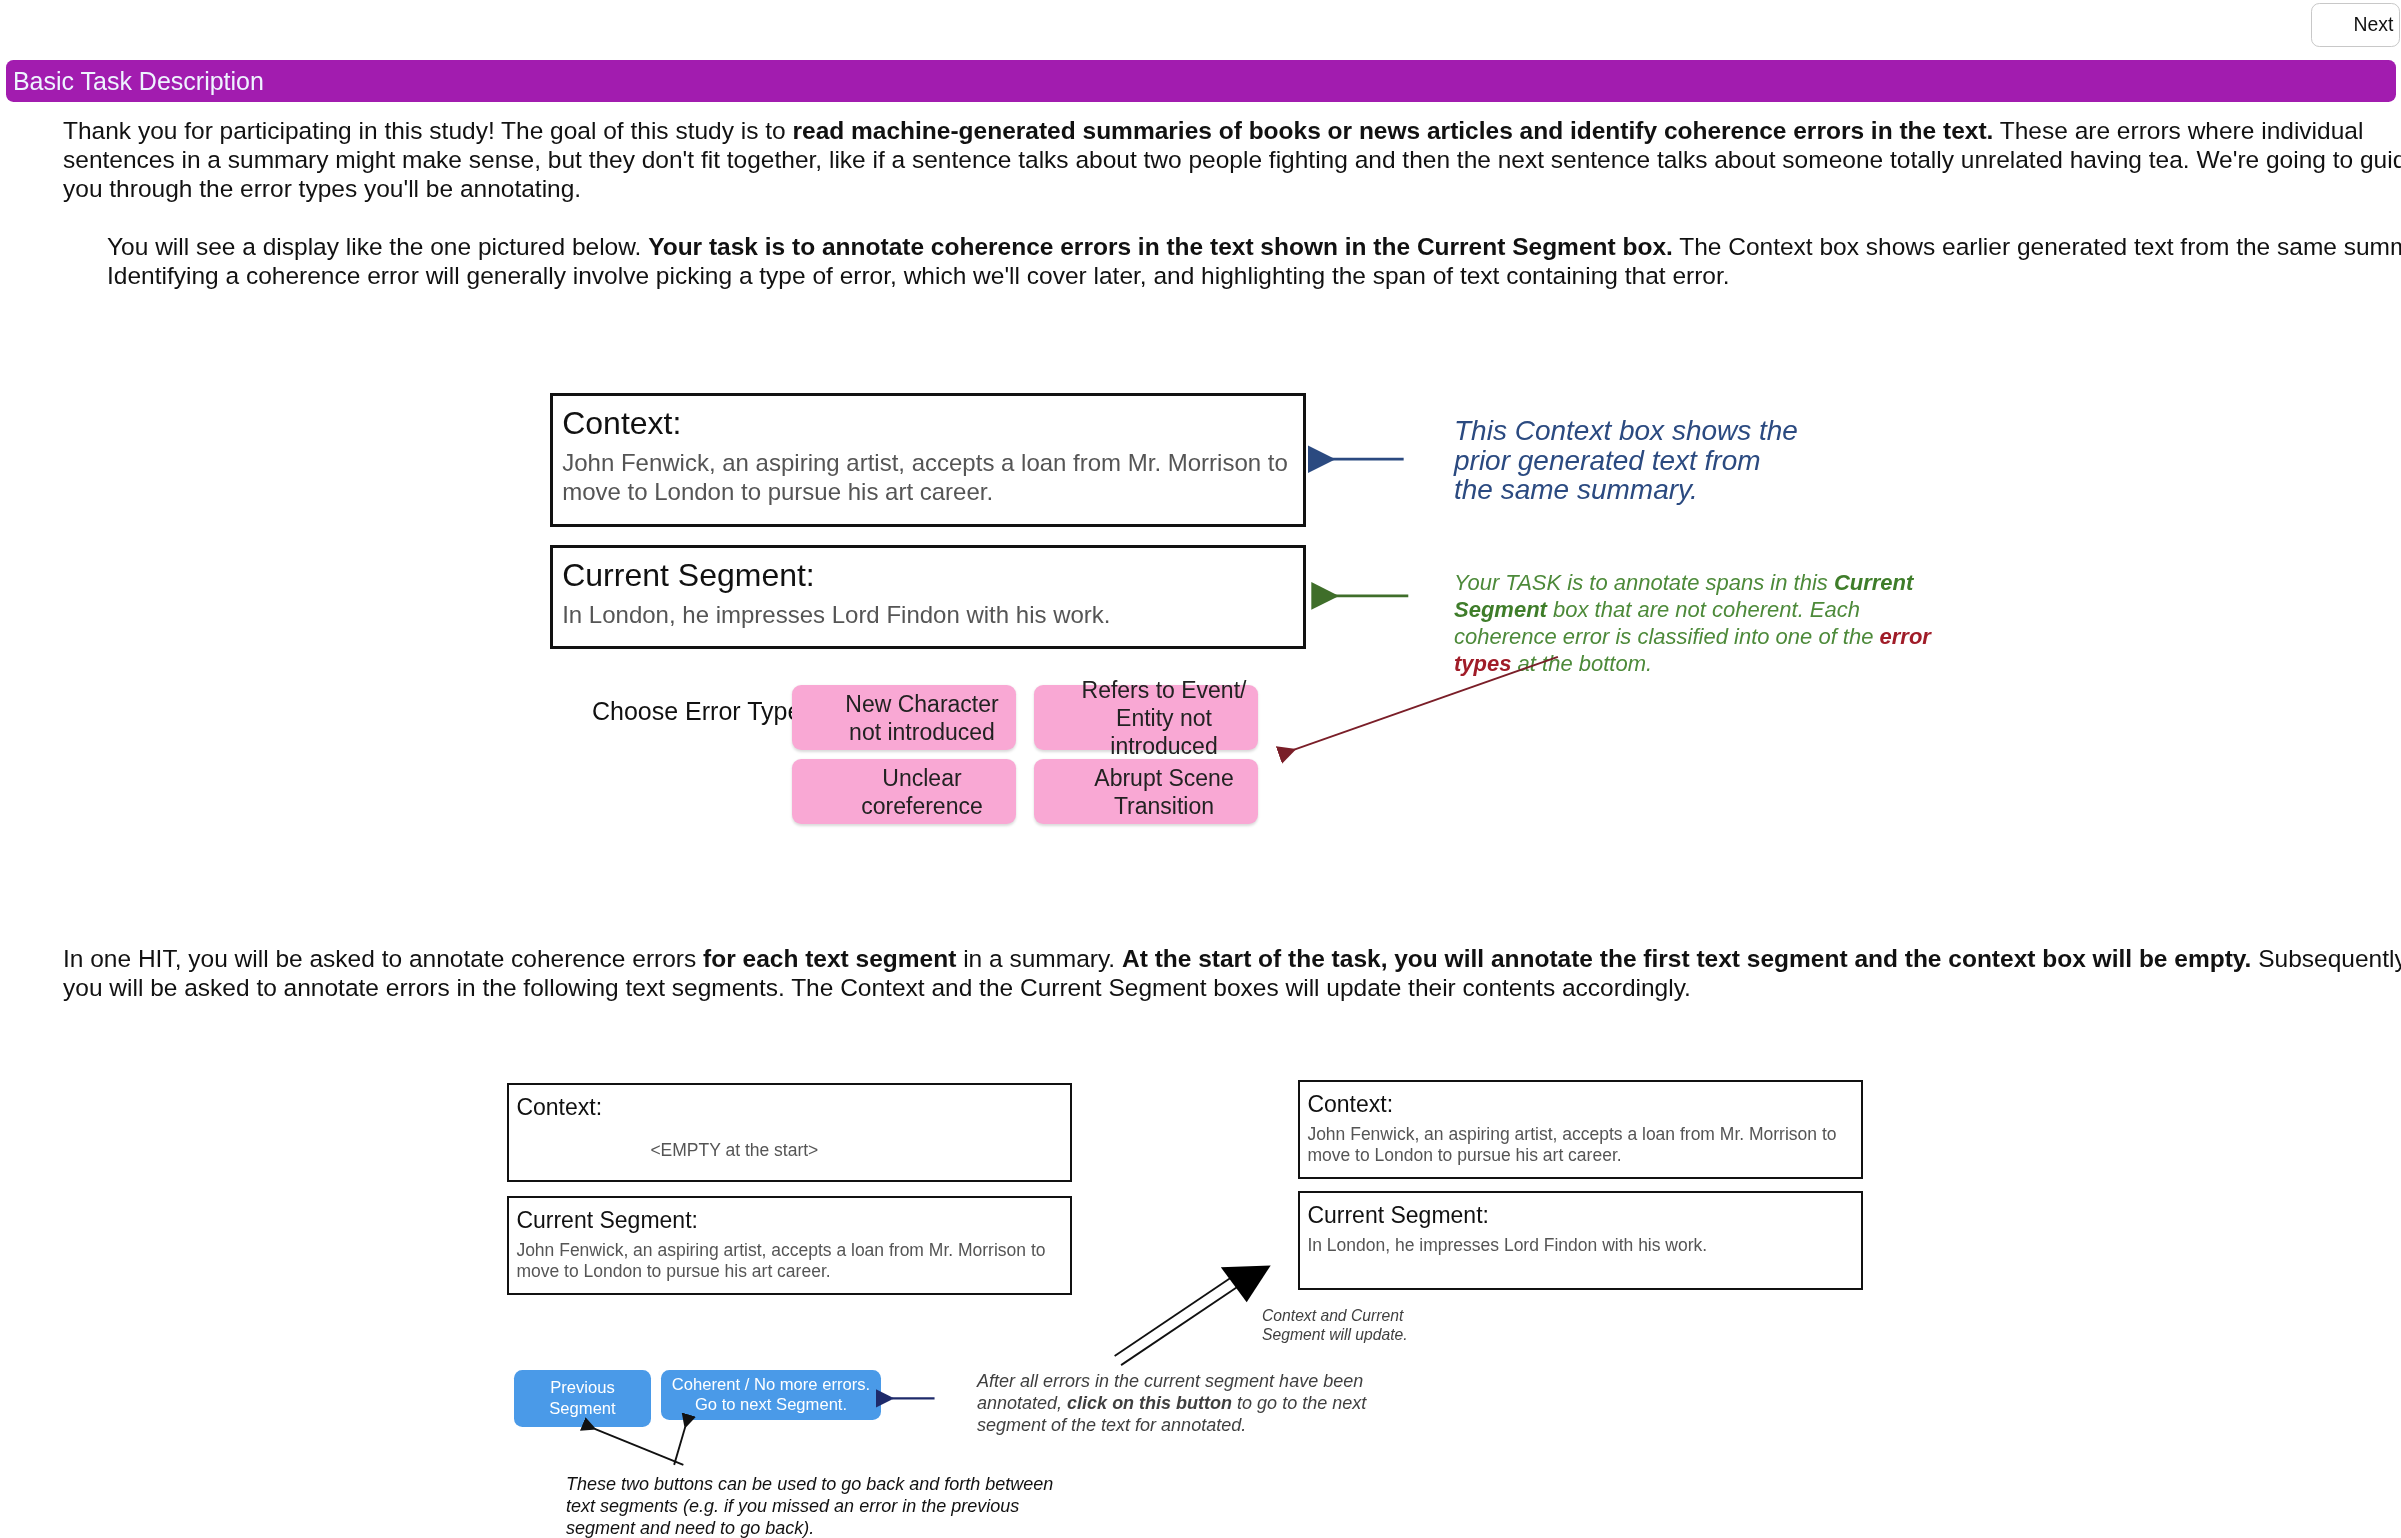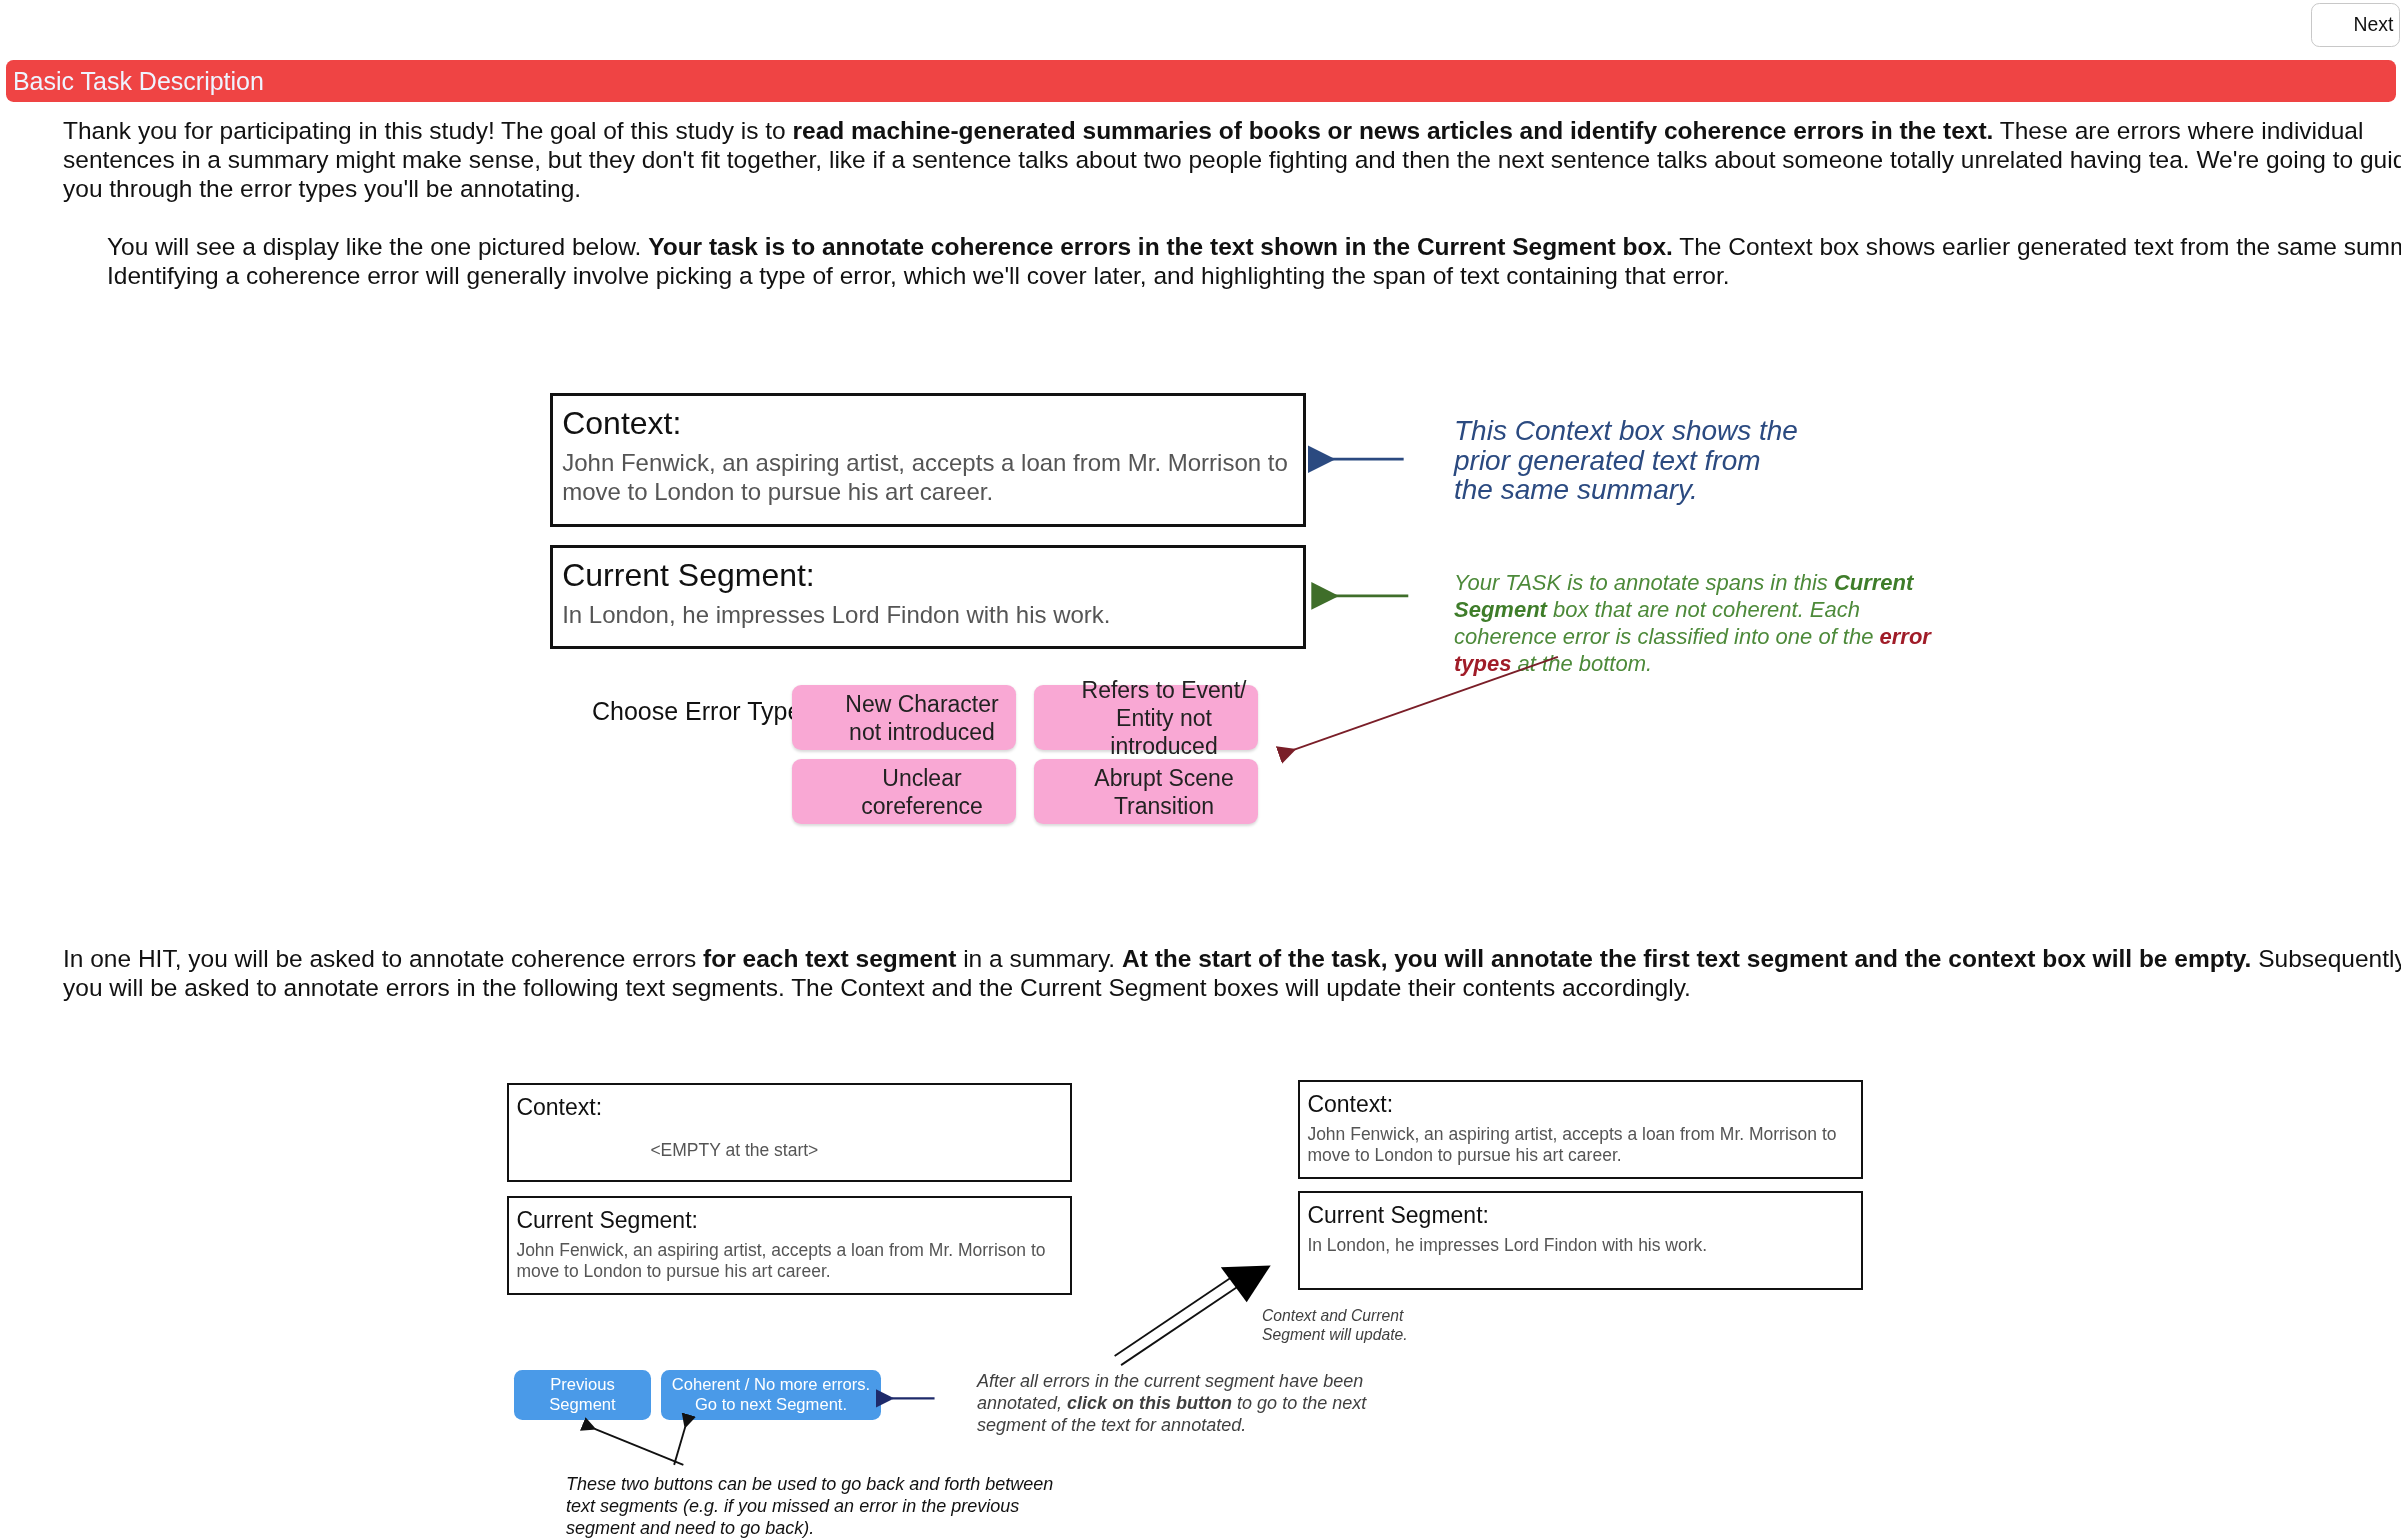--- a/index.html
+++ b/index.html
@@ -11,21 +11,21 @@
     }
     .abs { position: absolute; padding-left: 36px; }
     #next-btn {
       left: 2311px; top: 2.8px; width: 89px; height: 44px;
       border: 0.9px solid #c8c8c8; border-radius: 8.3px; background: #fff;
       font-size: 19.4px; color: #111; display: flex; align-items: center; justify-content: center;
       box-sizing: border-box; cursor: pointer;
     }
     #section-header {
       left: 5.5px; top: 60px; width: 2390px; height: 42px;
-      background: #ef4444; border-radius: 7.4px;
+      background: #a21caf; border-radius: 7.4px;
       color: #eef4ff; font-size: 25px; display: flex; align-items: center;
       padding-left: 7.4px; box-sizing: border-box;
     }
     .para {
       left: 27px; width: 2364px; font-size: 24.5px; line-height: 29px; color: #111;
     }
     .para b { font-weight: bold; }
 
     
     .box1 {
@@ -116,21 +116,21 @@
 <div class="abs box2" style="left:1298px; top:1080px; width:565px; height:99px; padding:9.2px 7.4px;">
   <div class="title">Context:</div>
   <div class="body" style="margin-top:5.5px;">John Fenwick, an aspiring artist, accepts a loan from Mr. Morrison to move to London to pursue his art career.</div>
 </div>
 
 <div class="abs box2" style="left:1298px; top:1191px; width:565px; height:99px; padding:9.2px 7.4px;">
   <div class="title">Current Segment:</div>
   <div class="body" style="margin-top:5.5px;">In London, he impresses Lord Findon with his work.</div>
 </div>
 
-<div class="abs blue-btn" style="left:514px; top:1370px; width:137px; height:50px; padding:0 22px;">Previous Segment</div>
+<div class="abs blue-btn" style="left:514px; top:1370px; width:137px; height:57px; padding:0 22px;">Previous Segment</div>
 <div class="abs blue-btn" style="left:661px; top:1370px; width:220px; height:50px; padding:0 5.5px;">Coherent / No more errors. Go to next Segment.</div>
 
 <div class="abs note2-blue" style="left:1226px; top:1306px; width:185px; font-size:15.7px; line-height:19.4px;">Context and Current Segment will update.</div>
 
 <div class="abs note2-blue" style="left:941px; top:1370px; width:397px;">
   <span>After all errors in the current segment have been annotated, </span><b>click on this button</b><span> to go to the next segment of the text for annotated.</span>
 </div>
 
 <div class="abs note2-black" style="left:530px; top:1473px; width:490px;">These two buttons can be used to go back and forth between text segments (e.g. if you missed an error in the previous segment and need to go back).</div>
 

